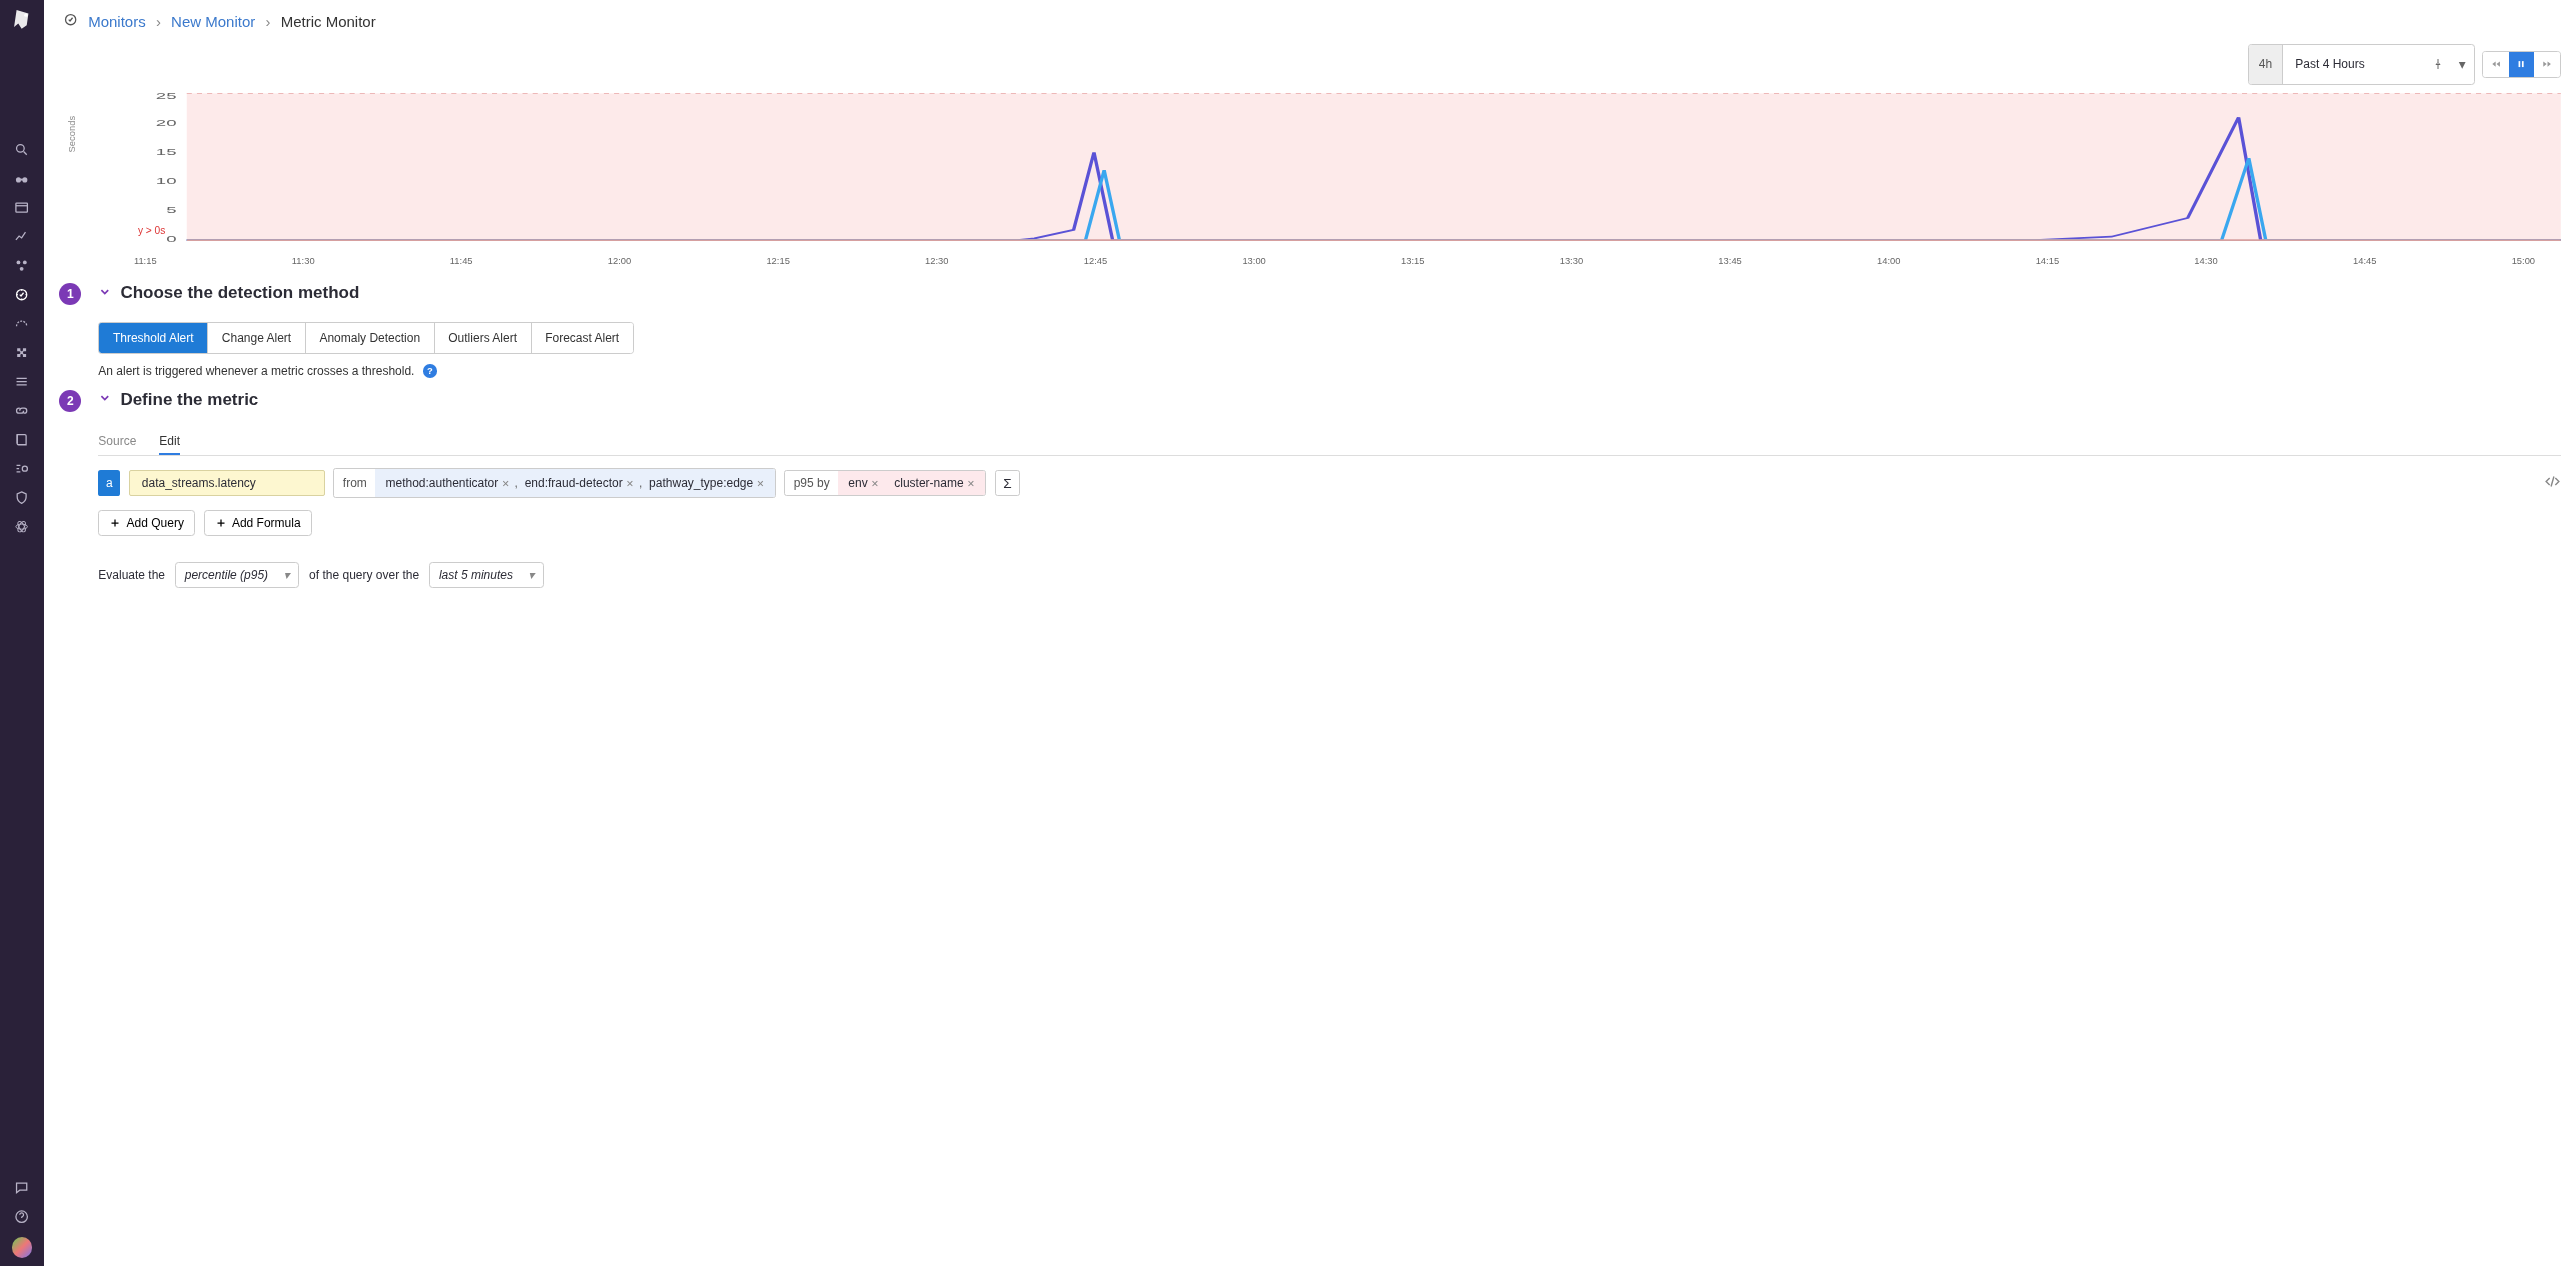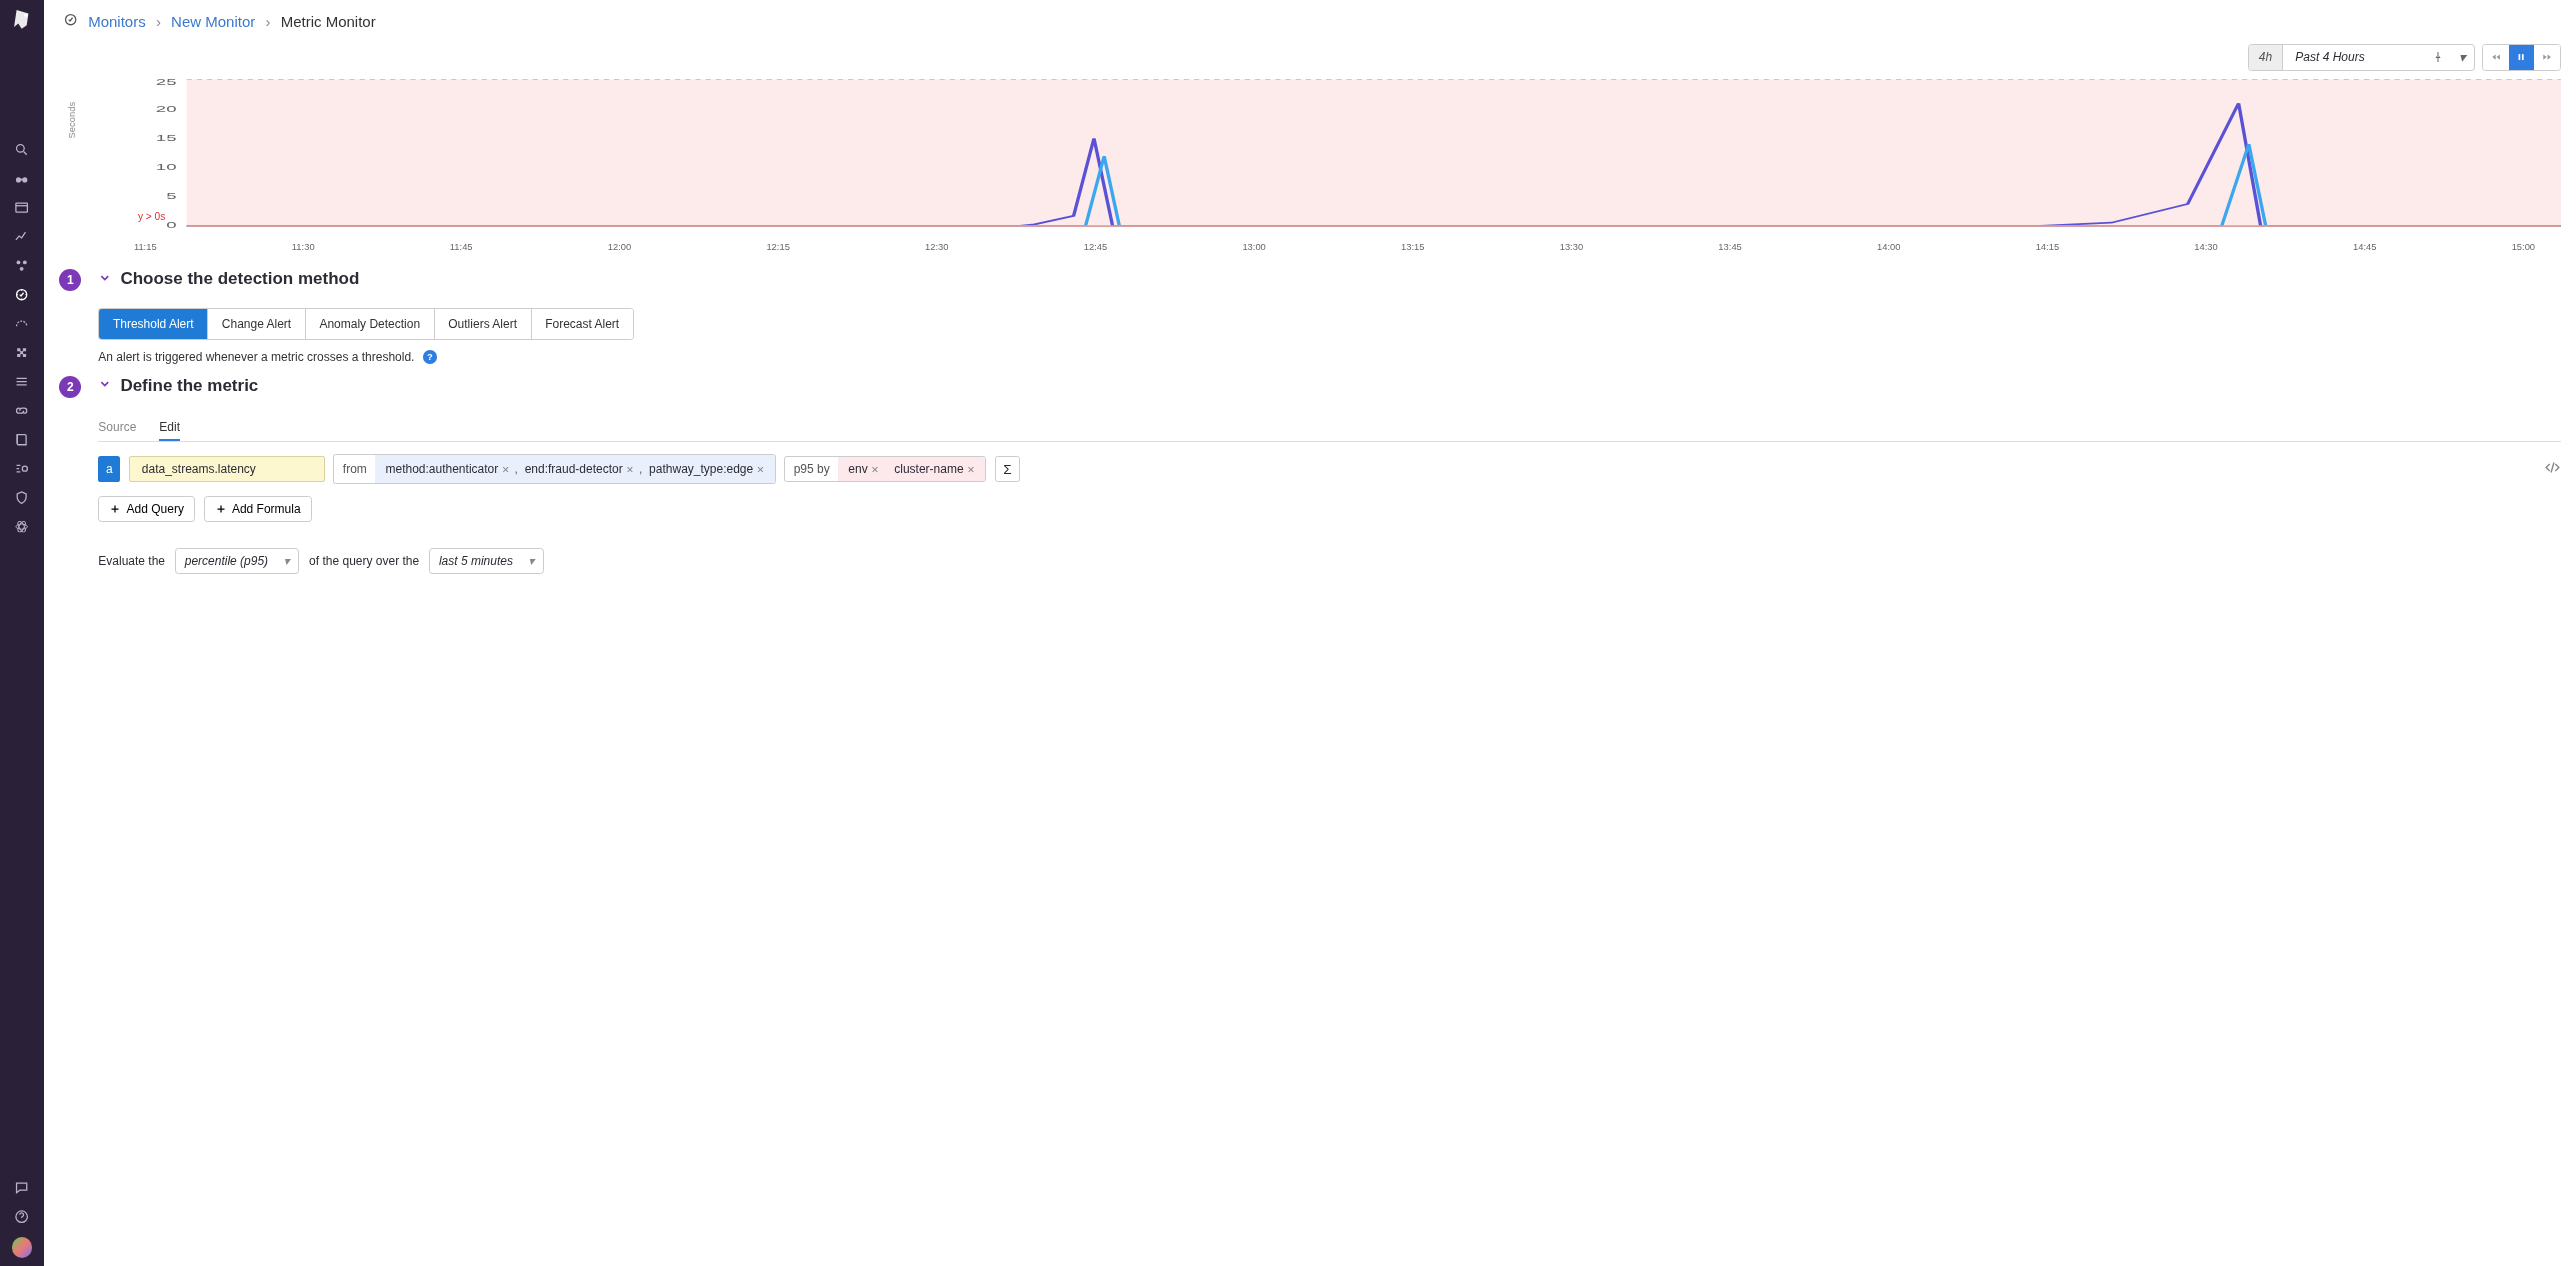--- a/index.html
+++ b/index.html
@@ -11,21 +11,21 @@
 .leftnav .navicon { width: 17px; height: 17px; cursor: pointer; display:flex; align-items:center; justify-content:center; }
 .leftnav .navicon svg { width:15.3px; height:15.3px; }
 .leftnav .navicon.active { color:#fff; }
 .leftnav .bottom-avatar { width:20.5px; height:20.5px; border-radius:50%; background: linear-gradient(135deg,#6c5,#e77,#77e); margin-bottom:8.5px;}
 .main { flex: 1; overflow-y: auto; padding: 8.5px 15.3px 34px 15.3px; position: relative; }
 .breadcrumb { display:flex; align-items:center; gap:10.2px; font-size:15px; color:#3b79cc; padding: 3.4px 0 13.6px 3.4px;}
 .breadcrumb .bc-icon svg{width:15.3px;height:15.3px;color:#555;}
 .breadcrumb .sep{color:#888;}
 .breadcrumb .current{color:#333;}
 .timerange-row{display:flex;justify-content:flex-end;gap:6.8px;margin-bottom:5.1px;align-items:center;}
-.timerange-box{display:flex;align-items:center;border:0.9px solid #ccc;border-radius:3.4px;overflow:hidden;height:27px;font-style:italic;}
+.timerange-box{display:flex;align-items:center;border:0.9px solid #ccc;border-radius:3.4px;overflow:hidden;height:41px;}
 .tr-preset{background:#eee;padding:0 10.2px;height:100%;display:flex;align-items:center;font-size:12px;color:#555;border-right:0.9px solid #ccc;}
 .tr-label{padding:0 60px 0 12px;font-size:12px;}
 .tr-pin{padding:0 6.8px;display:flex;align-items:center;color:#666;}
 .tr-caret{padding:0 8.5px;color:#666;}
 .play-controls{display:flex;border:0.9px solid #ccc;border-radius:3.4px;overflow:hidden;height:27px;}
 .play-controls button{width:25.6px;border:none;background:#fff;color:#999;cursor:pointer;display:flex;align-items:center;justify-content:center;}
 .play-controls button.active{background:#2f7de1;color:#fff;}
 .play-controls button svg{width:10.2px;height:10.2px;}
 .chart-wrap{position:relative;margin-left:25.6px;margin-bottom:17px;}
 .chart-ylabel{position:absolute;left:-19px;top:50%;transform:rotate(-90deg) translateX(25.6px);transform-origin:left top;font-size:9.4px;color:#888;}

